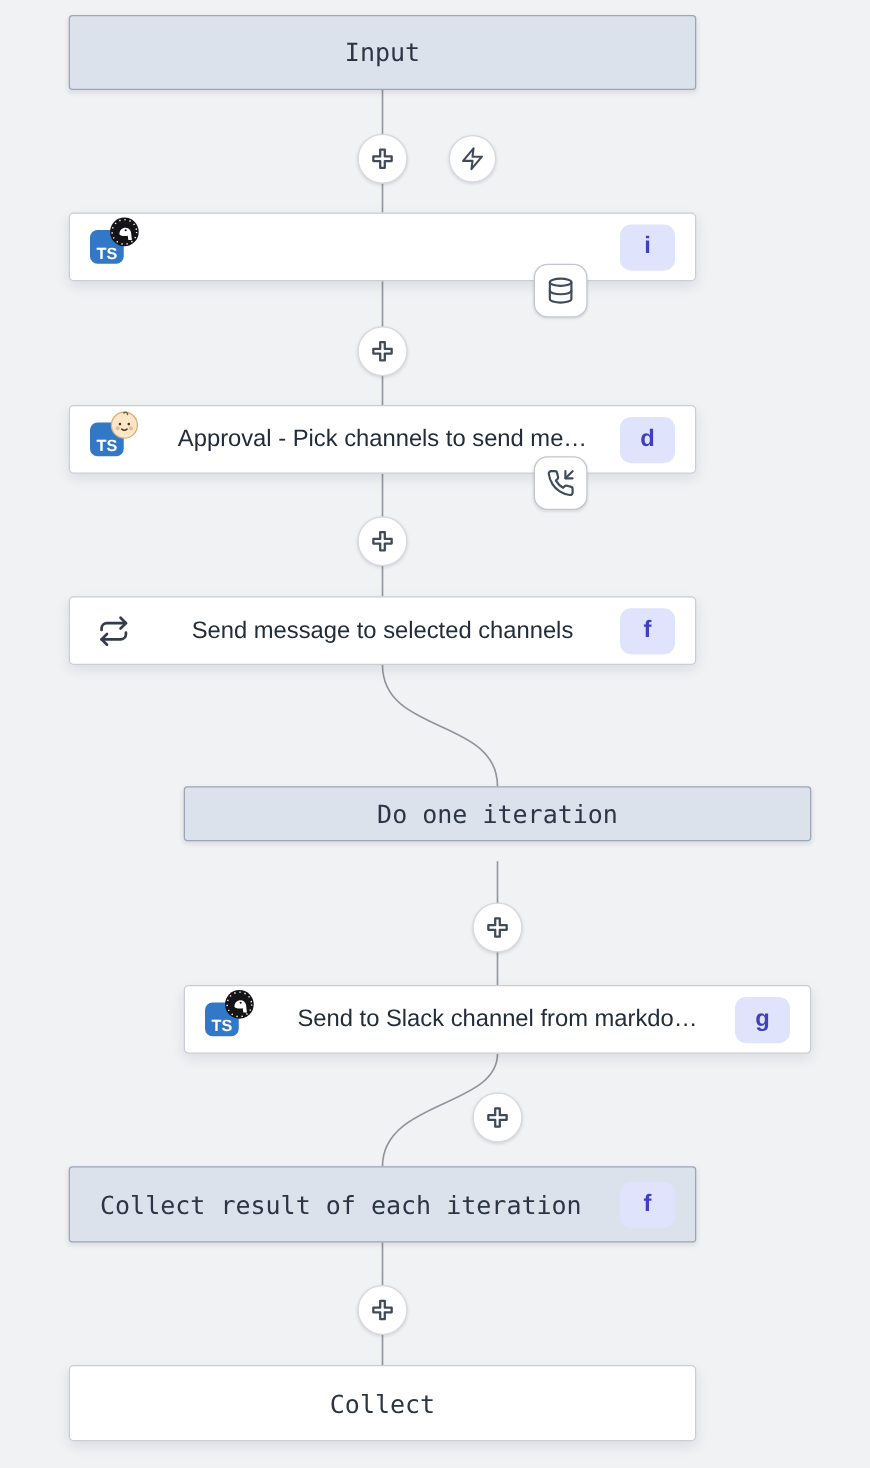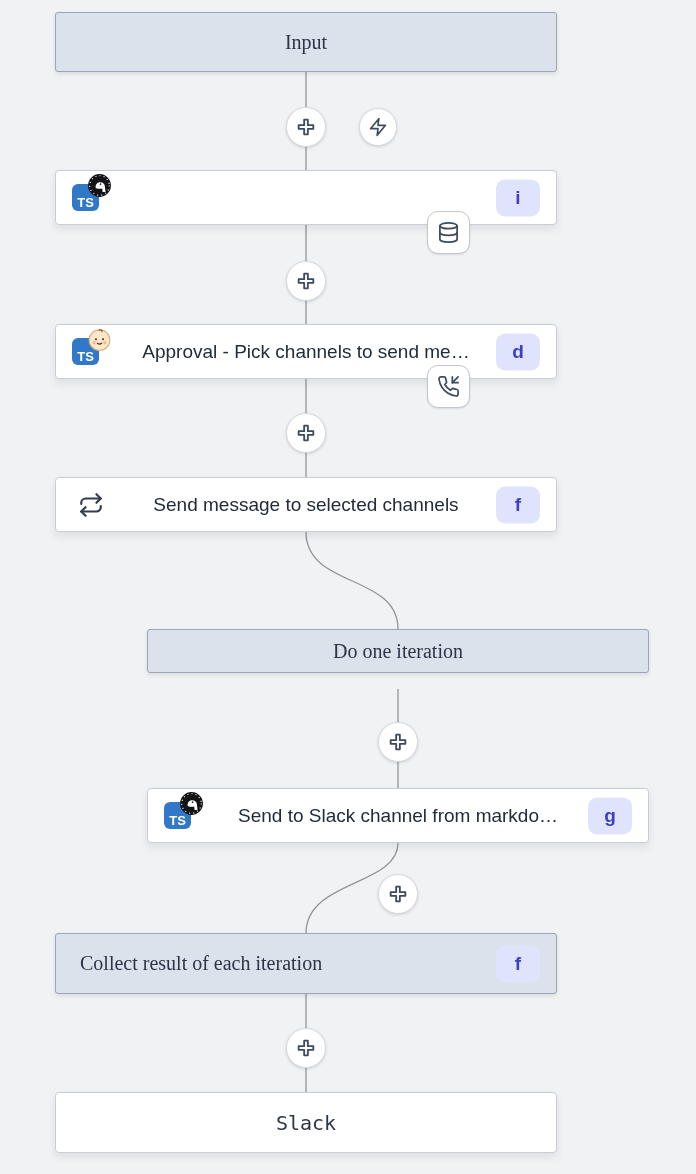--- a/index.html
+++ b/index.html
@@ -34,21 +34,21 @@
     border:1px solid #c9cdd4;
     border-radius:4px;
     box-shadow:0 4px 10px rgba(15,23,42,.09);
     font-size:19px;color:#222c3a;
   }
   .snode .label{
     position:absolute;left:48px;right:48px;
     text-align:center;
     white-space:nowrap;overflow:hidden;
   }
-  .vnode .vlabel{white-space:nowrap;font-family:Liberation Serif, serif;}
+  .vnode .vlabel{white-space:nowrap;}
   .vnode.has-badge .vlabel{
     position:absolute;left:24px;right:64px;text-align:left;
   }
 
   
   .idbadge{
     position:absolute;right:16px;top:50%;transform:translateY(-50%);
     width:44px;height:37px;border-radius:9px;
     background:#dfe3fc;color:#3f3fbf;
     font-weight:bold;font-size:19px;
@@ -233,16 +233,16 @@
     <span class="idbadge">f</span>
   </div>
 
   <button class="circlebtn" style="left:286px;top:1028px;">
     <svg width="22" height="22" viewBox="0 0 24 24">
       <path d="M10 4h4v6h6v4h-6v6h-4v-6H4v-4h6z" fill="none" stroke="#3f4a5c" stroke-width="2" stroke-linejoin="round"></path>
     </svg>
   </button>
 
   <div class="node snode" style="left:55px;top:1092px;width:502px;height:61px;justify-content:center;font-family:'DejaVu Sans Mono','Liberation Mono',monospace;font-size:20px;color:#2c3545;">
-    <span class="vlabel">Slack</span>
+    <span class="vlabel">Collect</span>
   </div>
 
 </div>
 
 </body></html>

